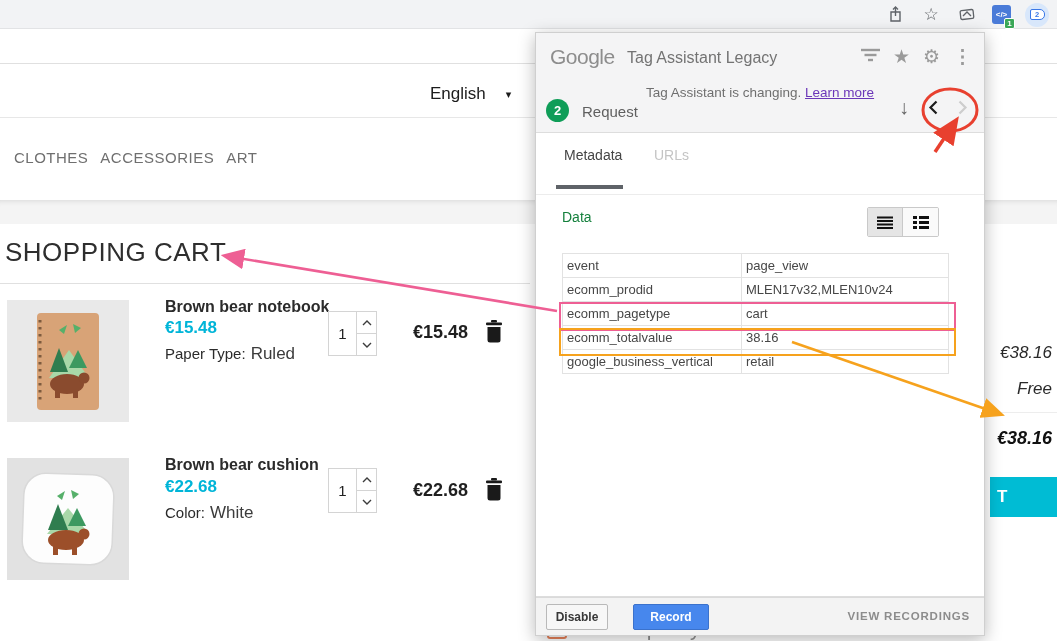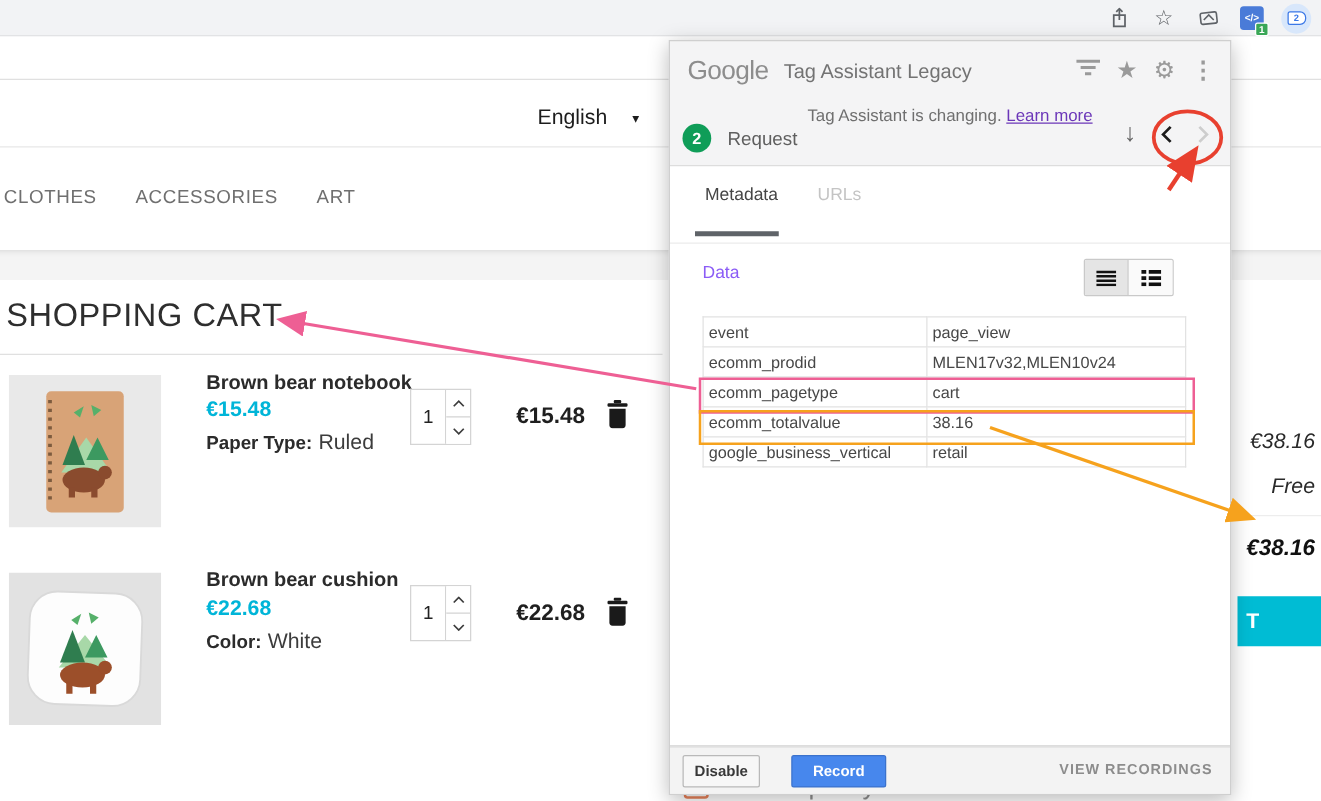--- a/index.html
+++ b/index.html
@@ -17,30 +17,30 @@
   .gtm-badge{position:absolute;right:-4px;bottom:-5px;width:11px;height:11px;background:#3aa757;border-radius:2px;
              color:#fff;font-size:8px;font-weight:bold;display:flex;align-items:center;justify-content:center;border:1px solid #fff;}
   .ta-icon{width:24px;height:24px;border-radius:50%;background:#d8e7fb;display:flex;align-items:center;justify-content:center;}
   .ta-tag{width:15px;height:11px;background:#fff;border:1.5px solid #3b78e7;border-radius:2px 5px 5px 2px;
           color:#3b78e7;font-size:7.5px;font-weight:bold;display:flex;align-items:center;justify-content:center;}
 
   
   .hline{position:absolute;height:1px;background:#e0e0e0;}
   .lang{position:absolute;top:84px;left:430px;font-size:17px;color:#1c1c1c;cursor:pointer;display:flex;align-items:center;gap:20px;}
   .lang .caret{font-size:11px;color:#1c1c1c;}
-  .nav{position:absolute;top:149px;left:3px;display:flex;gap:31px;}
+  .nav{position:absolute;top:149px;left:14px;display:flex;gap:12px;}
   .nav span{font-size:15px;letter-spacing:.5px;color:#6f6f6f;cursor:pointer;}
   .grayband{position:absolute;top:200px;left:0;right:0;height:24px;background:#f4f4f4;
             box-shadow:inset 0 6px 6px -6px rgba(0,0,0,.15);}
   .cart-title{position:absolute;top:237px;left:5px;font-size:26px;font-weight:400;letter-spacing:.5px;color:#2e2e2e;}
   .prod-img{position:absolute;left:7px;width:122px;height:122px;}
   .item-name{position:absolute;left:165px;font-size:16px;font-weight:bold;color:#2b2b2b;}
   .item-price{position:absolute;left:165px;font-size:17px;font-weight:bold;color:#00b5d8;}
   .item-opt{position:absolute;left:165px;font-size:15px;color:#2b2b2b;}
-  .item-opt b{font-weight:bold;}
+  .item-opt b{font-weight:normal;}
   .item-opt .optval{font-size:17px;font-weight:400;color:#3c3c3c;margin-left:5px;}
   .stepper{position:absolute;left:328px;width:49px;height:45px;border:1px solid #d4d4d4;background:#fff;display:flex;}
   .qty-input{width:27px;border:0;outline:0;text-align:center;font-size:15px;font-family:"Liberation Sans",sans-serif;color:#222;background:transparent;}
   .spin{width:20px;border-left:1px solid #d4d4d4;display:flex;flex-direction:column;}
   .spin-btn{flex:1;display:flex;align-items:center;justify-content:center;cursor:pointer;background:#fff;}
   .spin-btn.down{border-top:1px solid #d4d4d4;}
   .line-total{position:absolute;left:413px;font-size:18px;font-weight:bold;color:#1f1f1f;}
   .trash{position:absolute;left:484px;width:20px;height:23px;cursor:pointer;}
   .sum-val{position:absolute;left:980px;width:72px;text-align:right;font-size:17px;color:#2a2a2a;font-style:italic;}
   .sum-total{font-size:18px;font-weight:bold;color:#111;}
@@ -64,21 +64,21 @@
   .req-label{position:absolute;left:46px;top:70px;font-size:15px;color:#5f5f5f;}
   .req-down{position:absolute;left:363px;top:63px;font-size:20px;color:#666;cursor:pointer;}
   .req-prev{position:absolute;left:392px;top:67px;cursor:pointer;}
   .req-next{position:absolute;left:421px;top:67px;cursor:pointer;}
   .ta-card{position:absolute;top:99px;left:0;right:0;bottom:38px;background:#fff;border-top:1px solid #ddd;border-bottom:1px solid #ddd;}
   .tab{position:absolute;top:14px;font-size:14px;cursor:pointer;}
   .tab.active{color:#454545;}
   .tab.inactive{color:#c4c4c4;}
   .tab-underline{position:absolute;left:20px;top:52px;width:67px;height:4px;background:#5f6368;}
   .tab-divider{position:absolute;left:0;right:0;top:61px;height:1px;background:#ececec;}
-  .data-label{position:absolute;left:26px;top:76px;font-size:14px;color:#8b5cf6;}
+  .data-label{position:absolute;left:26px;top:76px;font-size:14px;color:#15803d;}
   .view-toggle{position:absolute;left:331px;top:74px;display:flex;border:1px solid #c9c9c9;border-radius:2px;overflow:hidden;}
   .vt-btn{width:35px;height:28px;display:flex;align-items:center;justify-content:center;cursor:pointer;}
   .vt-btn.sel{background:#e5e5e5;border-right:1px solid #c9c9c9;}
   .vt-btn.unsel{background:#fafafa;}
   .meta-table{position:absolute;left:26px;top:120px;width:387px;border-collapse:collapse;}
   .meta-table td{border:1px solid #e2e2e2;height:24px;padding:2px 4px;font-size:13px;color:#474747;background:#fff;}
   .meta-table td.k{width:179px;}
   .hl-box{position:absolute;left:23px;width:397px;pointer-events:none;}
   .hl-pink{top:269px;height:29px;border:2px solid #ee5f94;}
   .hl-orange{top:295px;height:28px;border:2px solid #f6a21d;}

